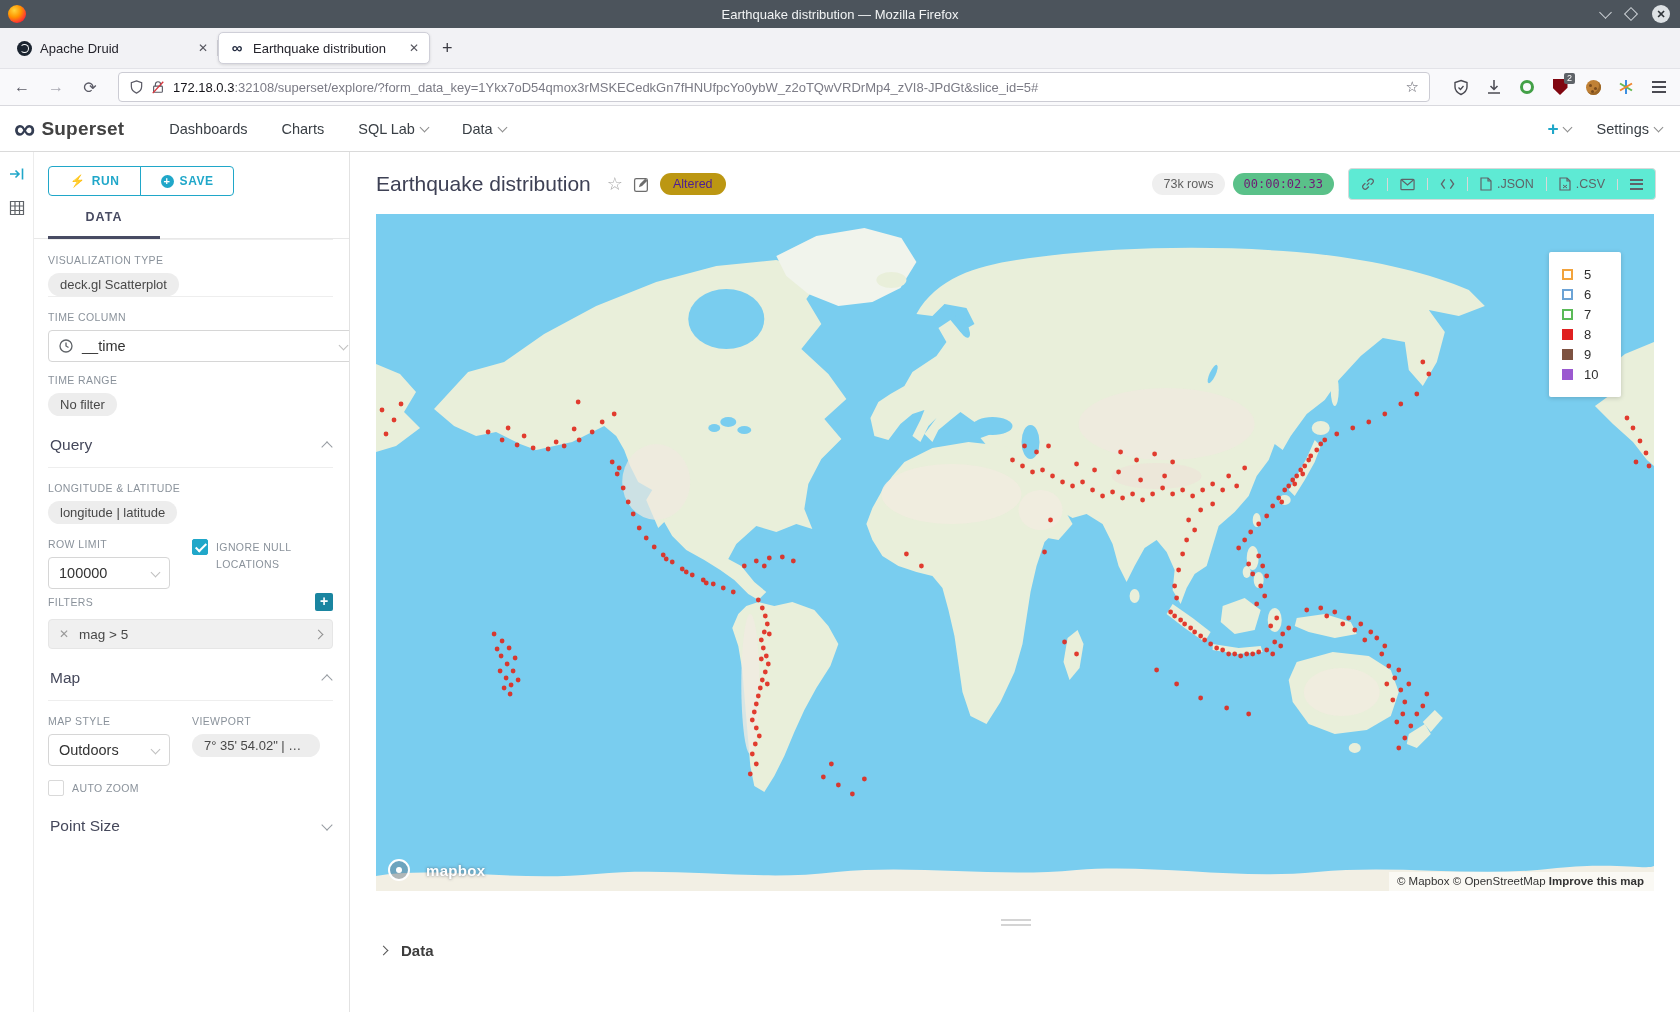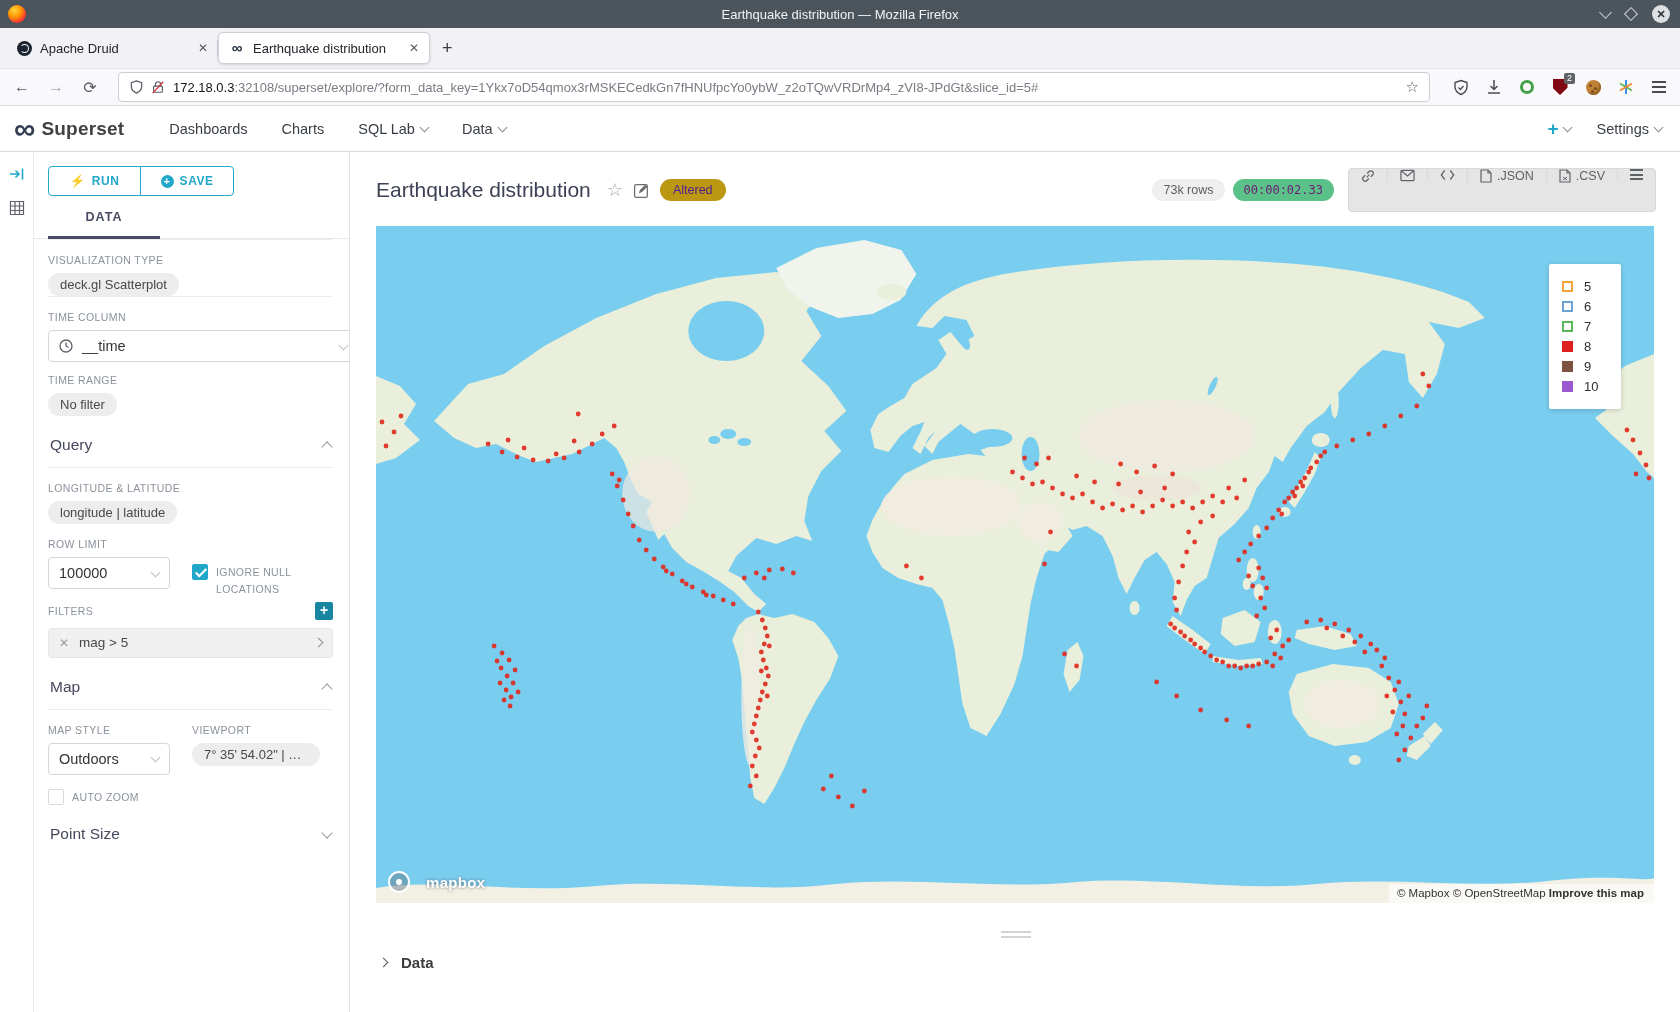--- a/index.html
+++ b/index.html
@@ -122,22 +122,22 @@
 
   
   .chart-head { display:flex; align-items:center; gap:10px; }
   .chart-title { font-size:21px; color:#3e4155; }
   .star { font-size:18px; color:#a8a8a8; margin-left:6px; }
   .badge-altered { background:#bc9712; color:#4c1d95; font-size:12.5px; border-radius:12px; padding:4px 13px; }
   .head-right { margin-left:auto; display:flex; align-items:center; gap:8px; }
   .pill-rows { background:#efefef; color:#5f5f5f; font-size:12.5px; border-radius:12px; padding:4px 11px; }
   .pill-timer { background:#5ac189; color:#701a75; font-size:12px; border-radius:12px; padding:4px 11px;
     font-family:"DejaVu Sans Mono", monospace; }
-  .btn-group { display:flex; border:1px solid #d9d9d9; border-radius:4px; height:44px; align-items:flex-start;
-    margin-left:6px; background:#e5e5e5; }
+  .btn-group { display:flex; border:1px solid #d9d9d9; border-radius:4px; height:32px; align-items:center;
+    margin-left:6px; background:#5eead4; }
   .bg-cell { display:flex; align-items:center; padding:0 12px; border-left:1px solid #d9d9d9;
     color:#5f6368; font-size:12.5px; gap:5px; }
   .bg-cell:first-child { border-left:none; }
   .menu-bars { display:flex; flex-direction:column; gap:2.5px; }
   .menu-bars span { width:13px; height:2px; background:#5f6368; }
 
   
   .map { position:relative; margin-top:14px; height:677px; background:#79cdef; overflow:hidden;
     width:1278px; }
   .map svg.world { position:absolute; inset:0; width:100%; height:100%; }
@@ -335,21 +335,21 @@
       <div class="ctl-label">LONGITUDE &amp; LATITUDE</div>
       <span class="pill">longitude | latitude</span>
       <div class="two-col" style="margin-top:14px">
         <div style="width:122px">
           <div class="ctl-label">ROW LIMIT</div>
           <div class="select">
             <span>100000</span>
               <span class="chev down"></span>
           </div>
         </div>
-        <div class="cb-row" style="margin-top:26px">
+        <div class="cb-row" style="margin-top:1px">
           <span class="cb checked"></span>
           <span class="cb-label" style="width:110px">IGNORE NULL LOCATIONS</span>
         </div>
       </div>
       <div style="display:flex;align-items:center;justify-content:space-between;margin-top:4px">
         <span class="ctl-label" style="margin-bottom:0">FILTERS</span>
         <span class="plus-sq">+</span>
       </div>
       <div class="filter-pill" style="margin-top:8px">
         <span class="filter-x">✕</span>

